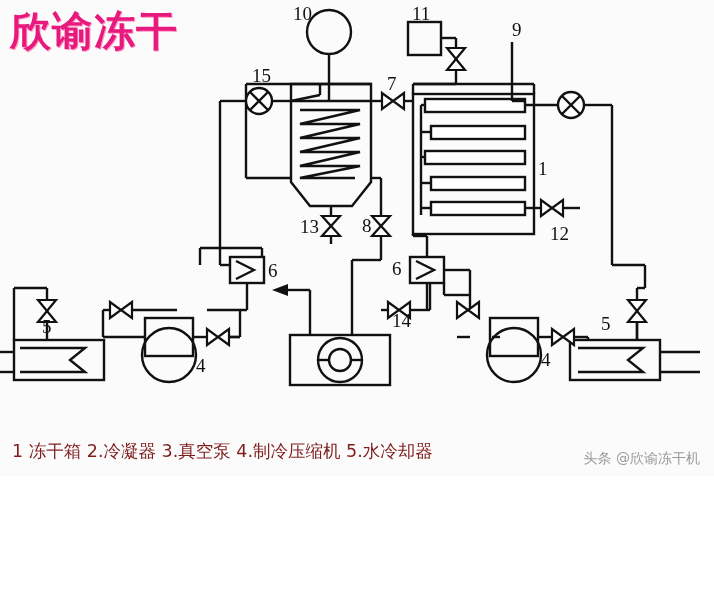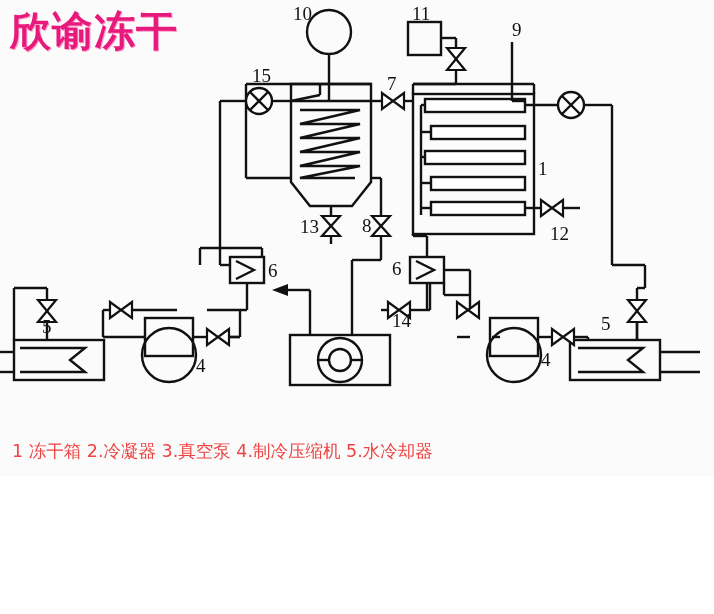--- a/index.html
+++ b/index.html
@@ -30,21 +30,21 @@
   #diagram {
     position: absolute;
     left: 0;
     top: 0;
   }
   #legend {
     position: absolute;
     left: 12px;
     top: 436px;
     width: 700px;
-    color: #ef4444;
+    color: #7f1d1d;
     font-family: "DejaVu Sans", sans-serif;
   }
   .legend-line {
     font-size: 17.5px;
     line-height: 31px;
     white-space: nowrap;
     letter-spacing: 0px;
   }
   #source {
     position: absolute;
@@ -324,14 +324,15 @@
       <text x="300" y="233">13</text>
       <text x="392" y="327">14</text>
       <text x="252" y="82">15</text>
     </g>
   </svg>
 
   <div id="legend">
     <div class="legend-line">1 冻干箱      2.冷凝器     3.真空泵      4.制冷压缩机      5.水冷却器</div>
   </div>
 
+  <div id="source">头条 @欣谕冻干机</div>
 
 </div>
 
 </body></html>

